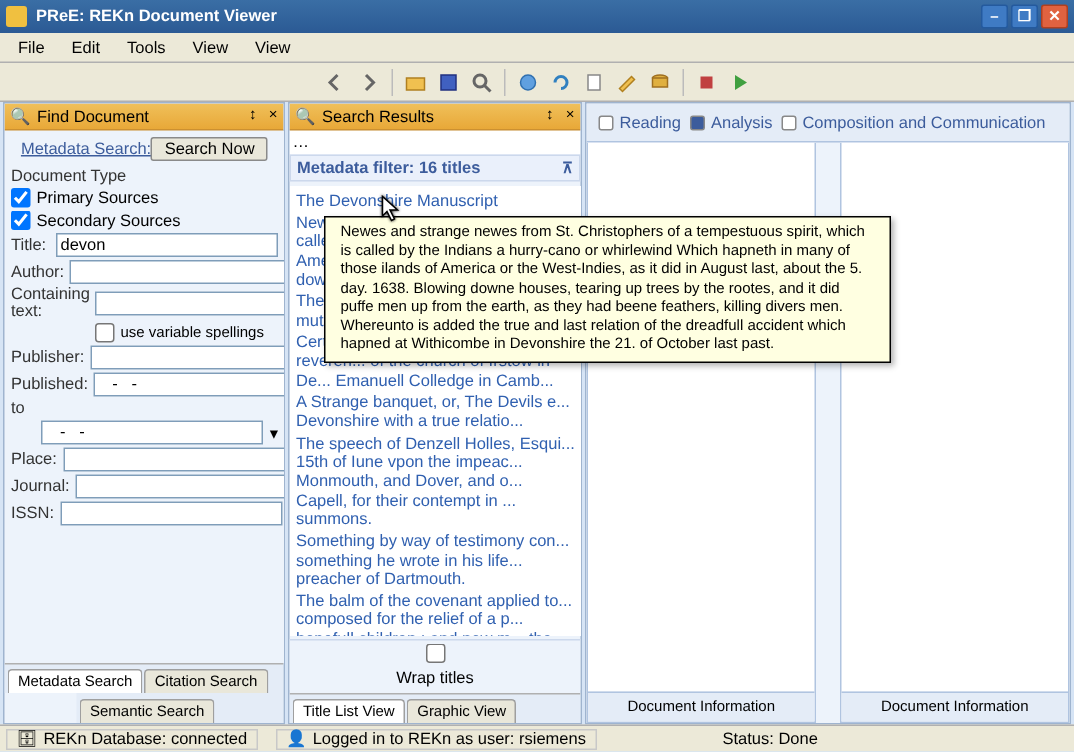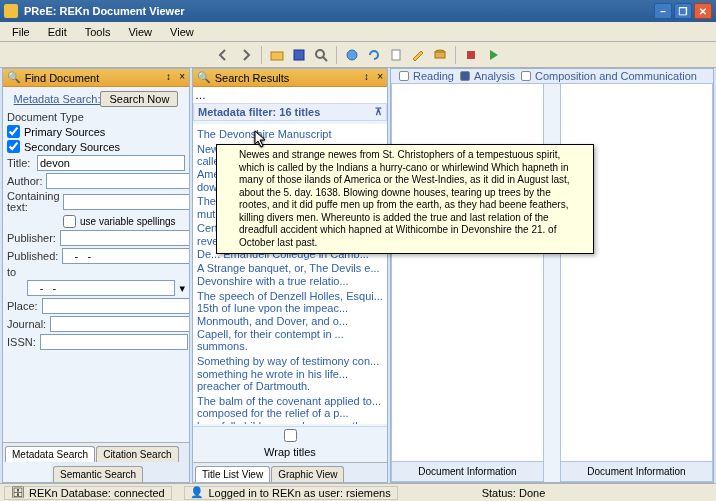--- a/index.html
+++ b/index.html
@@ -29,26 +29,26 @@
   .btn{background:#e9e7da;border:1px solid #8a8a8a;padding:1px 8px;border-radius:2px;}
   .chk{display:flex;align-items:center;gap:4px;margin:2px 0;}
   .chk input{margin:0;}
   .formrow{display:flex;align-items:center;gap:4px;margin:2px 0;}
   .formrow label{width:52px;color:#333;}
   .formrow input[type=text],.formrow select{flex:1;border:1px solid #7f9db9;height:16px;padding:0 2px;font-size:11px;}
   .small{font-size:10px;}
   .tabbar{height:20px;display:flex;gap:1px;align-items:flex-end;padding:0 2px;border-top:1px solid #b0b0b0;background:#e4ecf7;}
   .tabbar .tab,.tabbar button.tab{background:#e9e7da;border:1px solid #9f9f9f;border-bottom:none;padding:2px 6px;border-radius:3px 3px 0 0;font-size:10px;}
   .tabbar .tab.active{background:#fff;}
-  .toptabs{height:15px;background:#e4ecf7;display:flex;gap:6px;align-items:center;padding:0 8px;border-bottom:1px solid #b0c4e0;}
+  .toptabs{height:26px;background:#e4ecf7;display:flex;gap:6px;align-items:center;padding:0 8px;border-bottom:1px solid #b0c4e0;}
   .toptab{display:flex;gap:4px;align-items:center;color:#3c5c9c;}
   .toptab .dot{width:10px;height:10px;border:1px solid #888;border-radius:2px;background:#fff;}
   .toptab.an .dot{background:#3c5c9c;}
   .result{color:#3060b0;margin:2px 0;line-height:1.15;}
-  .tooltip{position:absolute;left:216px;top:144px;width:378px;background:#ffffe1;border:1px solid #000;padding:4px 22px;font-size:10px;line-height:1.25;color:#000;z-index:100;box-shadow:2px 2px 4px rgba(0,0,0,.3);}
+  .tooltip{position:absolute;left:216px;top:144px;width:378px;background:#ffffe1;border:1px solid #000;padding:4px 10px;font-size:10px;line-height:1.25;color:#000;z-index:100;box-shadow:2px 2px 4px rgba(0,0,0,.3);}
   .cursor{position:absolute;left:254px;top:130px;width:14px;height:18px;z-index:101;pointer-events:none;}
   .cursor svg{width:14px;height:18px;filter:drop-shadow(0 0 1px #000);}
   .statusbar{position:absolute;bottom:0;left:0;right:0;height:18px;background:#ece9d8;border-top:1px solid #b0b0b0;display:flex;align-items:center;padding:0 4px;gap:12px;font-size:10px;}
   .statusbar .cell{display:flex;align-items:center;gap:4px;border:1px solid #c8c8c8;padding:0 6px;height:14px;}
   .right-split{flex:1;display:flex;gap:16px;overflow:hidden;}
   .docpane{flex:1;background:#fff;border:1px solid #b0c4e0;border-top:none;display:flex;flex-direction:column;}
   .docpane .body{flex:1;}
   .docpane .bottab{height:20px;background:#e4ecf7;border-top:1px solid #b0c4e0;display:flex;align-items:center;justify-content:center;font-size:10px;}
   .linklike{color:#3c5c9c;text-decoration:underline;}
   .searchnow{display:flex;justify-content:center;align-items:center;margin-bottom:4px;}

